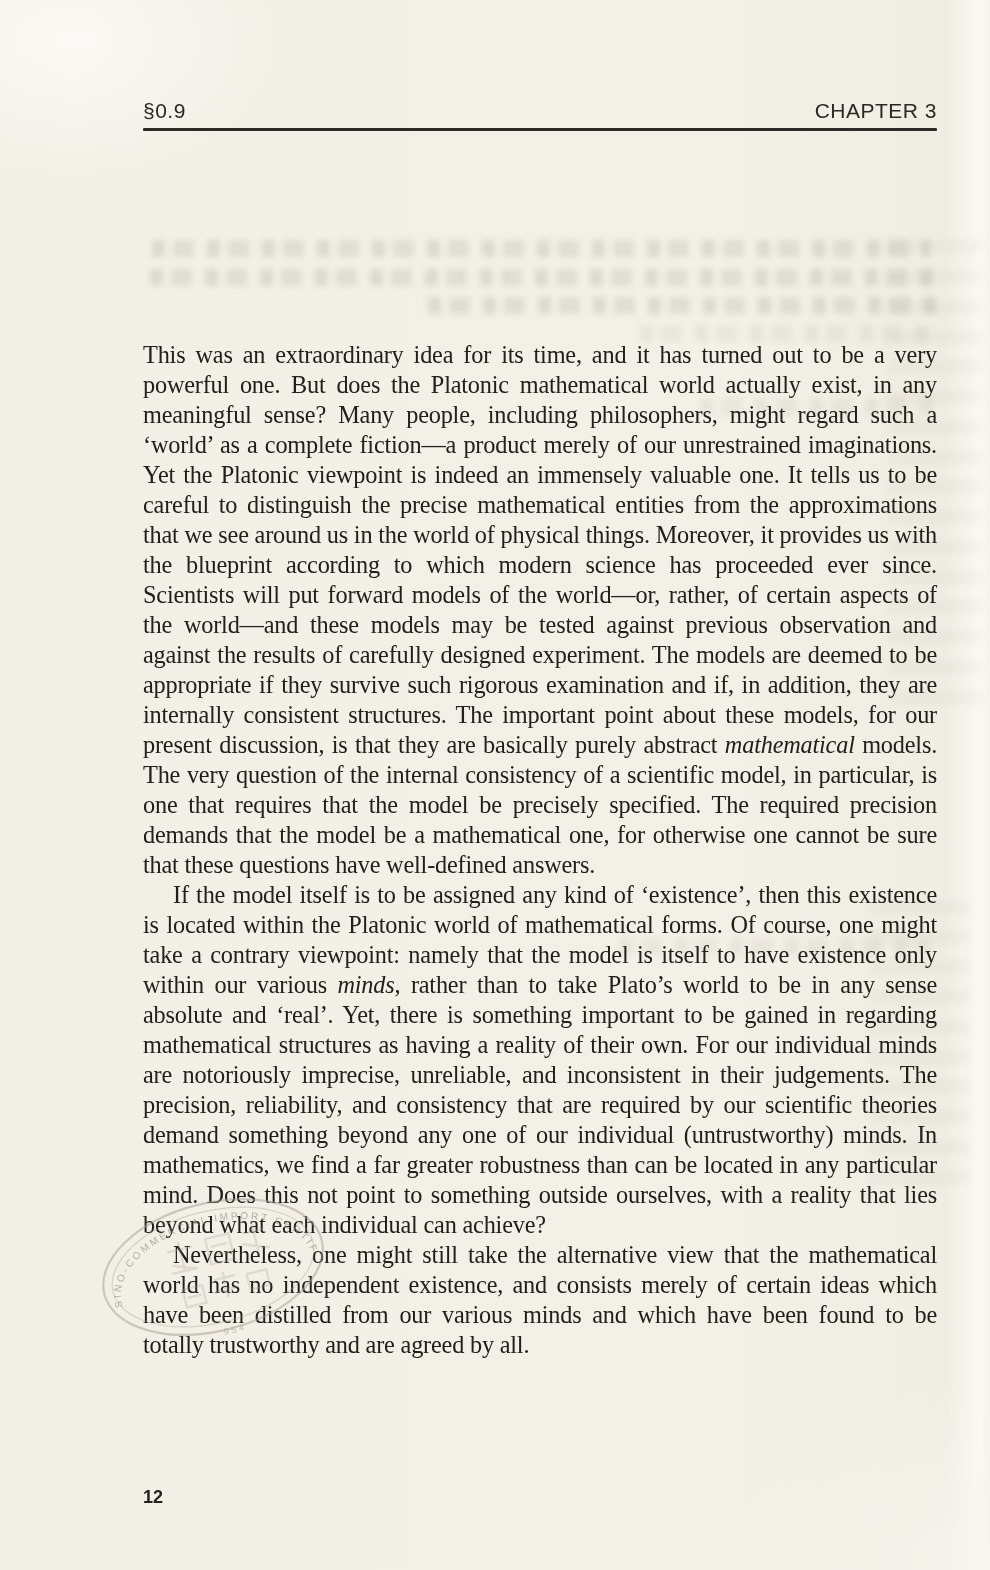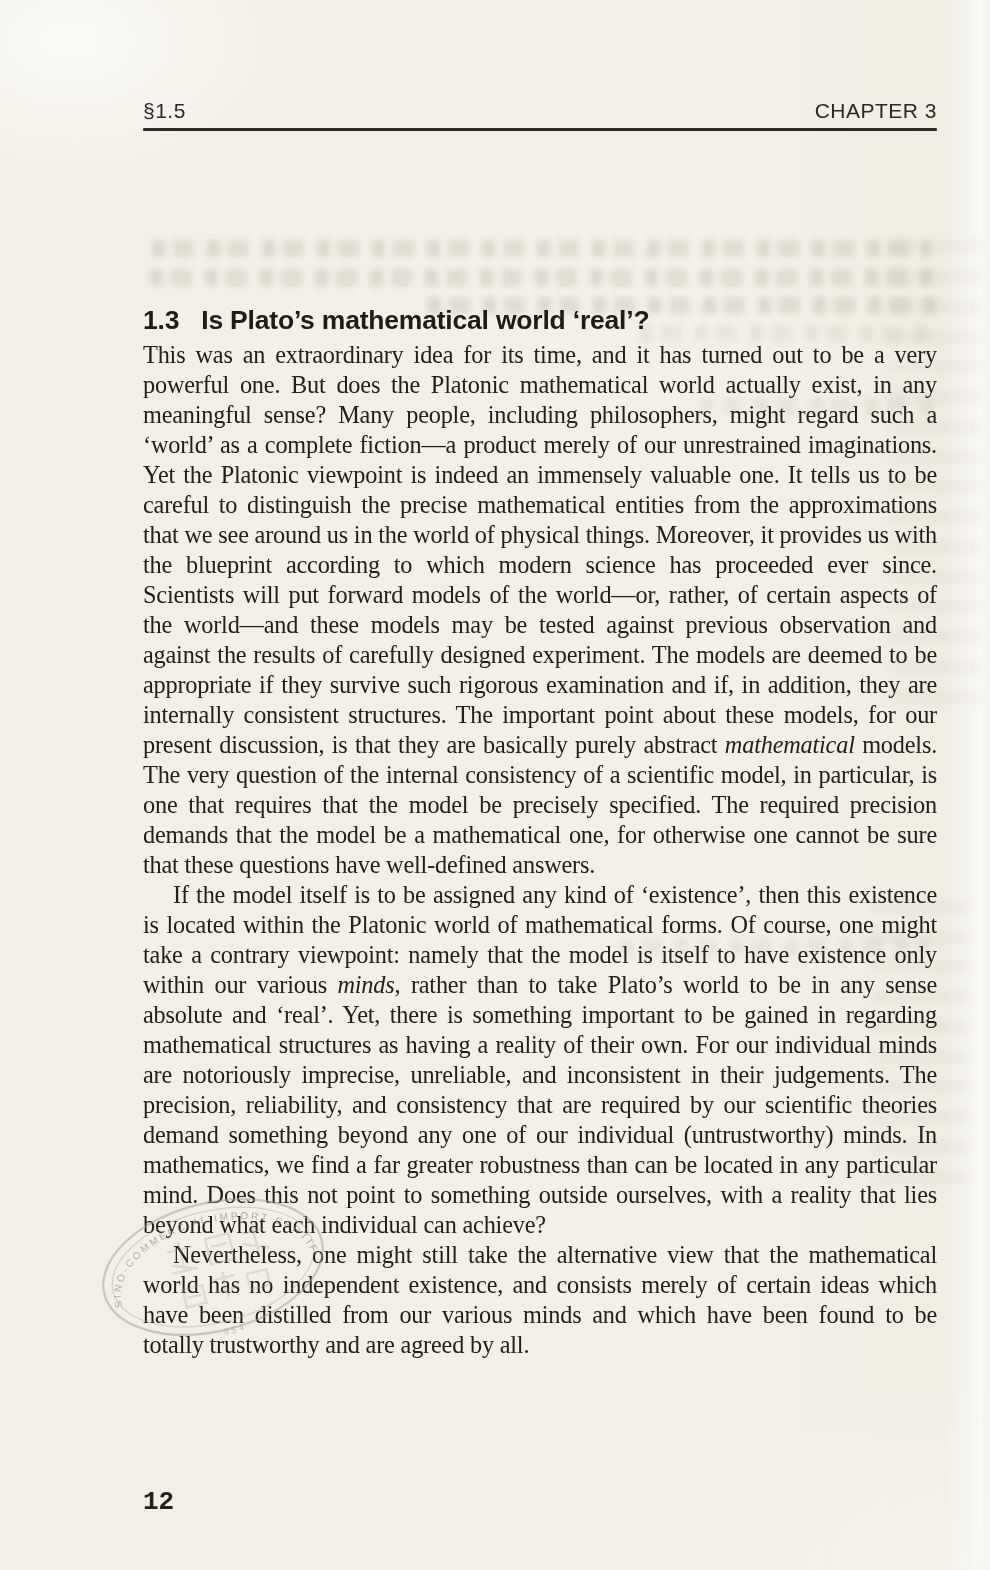--- a/index.html
+++ b/index.html
@@ -39,22 +39,22 @@
   .heading{
     position:absolute; left:143px; top:305px; width:794px;
     font-family:"Liberation Sans", sans-serif; font-weight:700;
     font-size:26.5px; color:#1d1c19; letter-spacing:-0.2px;
     white-space:nowrap;
   }
   .heading .hnum{ margin-right:22px; }
   .mainbody{ top:340px; }
   .pageno{
     position:absolute; left:143px; top:1487px;
-    font-family:Liberation Mono, monospace; font-weight:700;
-    font-size:26px; color:#23221e; z-index:5;
+    font-family:Liberation Sans, sans-serif; font-weight:700;
+    font-size:18px; color:#23221e; z-index:5;
   }
   
   .bleed{
     position:absolute; height:17px; pointer-events:none;
     background:repeating-linear-gradient(90deg,
       rgba(146,142,126,.55) 0px, rgba(146,142,126,.55) 13px,
       rgba(146,142,126,0) 13px, rgba(146,142,126,0) 21px,
       rgba(146,142,126,.45) 21px, rgba(146,142,126,.45) 42px,
       rgba(146,142,126,0) 42px, rgba(146,142,126,0) 55px);
     filter:blur(3px); opacity:.42;
@@ -69,38 +69,35 @@
   
   .stamp{ position:absolute; left:82px; top:1172px; z-index:3;
           filter:blur(.5px); opacity:.92; pointer-events:none; }
 </style>
 </head>
 <body>
 
 <div class="page">
 
   <div class="runhead">
-    <span>§1.5</span>
+    <span>§0.9</span>
     <span>CHAPTER 3</span>
   </div>
   <div class="rule"></div>
 
   <div class="bleed" style="left:152px;top:240px;width:778px;"></div>
   <div class="bleed" style="left:150px;top:269px;width:788px;"></div>
   <div class="bleed" style="left:428px;top:297px;width:508px;"></div>
   <div class="bleed faint" style="left:640px;top:325px;width:296px;"></div>
   <div class="bleed faint" style="left:700px;top:398px;width:236px;"></div>
   <div class="bleedcol" style="left:888px;top:240px;width:92px;height:470px;"></div>
   <div class="bleedcol" style="left:870px;top:900px;width:100px;height:300px;"></div>
   <div class="bleed faint" style="left:620px;top:938px;width:310px;"></div>
 
 
-  <div class="heading">
-    <span class="hnum">1.3</span><span>Is Plato’s mathematical world ‘real’?</span>
-  </div>
 
   <div class="bodytext mainbody">
     <p class="para"><span>This was an extraordinary idea for its time, and it has turned out to be a very powerful one. But does the Platonic mathematical world actually exist, in any meaningful sense? Many people, including philosophers, might regard such a ‘world’ as a complete fiction—a product merely of our unrestrained imaginations. Yet the Platonic viewpoint is indeed an immensely valuable one. It tells us to be careful to distinguish the precise mathematical entities from the approximations that we see around us in the world of physical things. Moreover, it provides us with the blueprint according to which modern science has proceeded ever since. Scientists will put forward models of the world—or, rather, of certain aspects of the world—and these models may be tested against previous observation and against the results of carefully designed experiment. The models are deemed to be appropriate if they survive such rigorous examination and if, in addition, they are internally consistent structures. The important point about these models, for our present discussion, is that they are basically purely abstract </span><em>mathematical</em><span> models. The very question of the internal consistency of a scientific model, in particular, is one that requires that the model be precisely specified. The required precision demands that the model be a mathematical one, for otherwise one cannot be sure that these questions have well-defined answers.</span></p>
     <p class="para indent"><span>If the model itself is to be assigned any kind of ‘existence’, then this existence is located within the Platonic world of mathematical forms. Of course, one might take a contrary viewpoint: namely that the model is itself to have existence only within our various </span><em>minds</em><span>, rather than to take Plato’s world to be in any sense absolute and ‘real’. Yet, there is something important to be gained in regarding mathematical structures as having a reality of their own. For our individual minds are notoriously imprecise, unreliable, and inconsistent in their judgements. The precision, reliability, and consistency that are required by our scientific theories demand something beyond any one of our individual (untrustworthy) minds. In mathematics, we find a far greater robustness than can be located in any particular mind. Does this not point to something outside ourselves, with a reality that lies beyond what each individual can achieve?</span></p>
     <p class="para indent"><span>Nevertheless, one might still take the alternative view that the mathematical world has no independent existence, and consists merely of certain ideas which have been distilled from our various minds and which have been found to be totally trustworthy and are agreed by all.</span></p>
   </div>
 
   <svg class="stamp" width="262" height="190" viewBox="0 0 262 190">
     <defs>
       <path id="stampArcTop" d="M 34,112 A 98,57 0 0 1 230,104" fill="none"></path>

